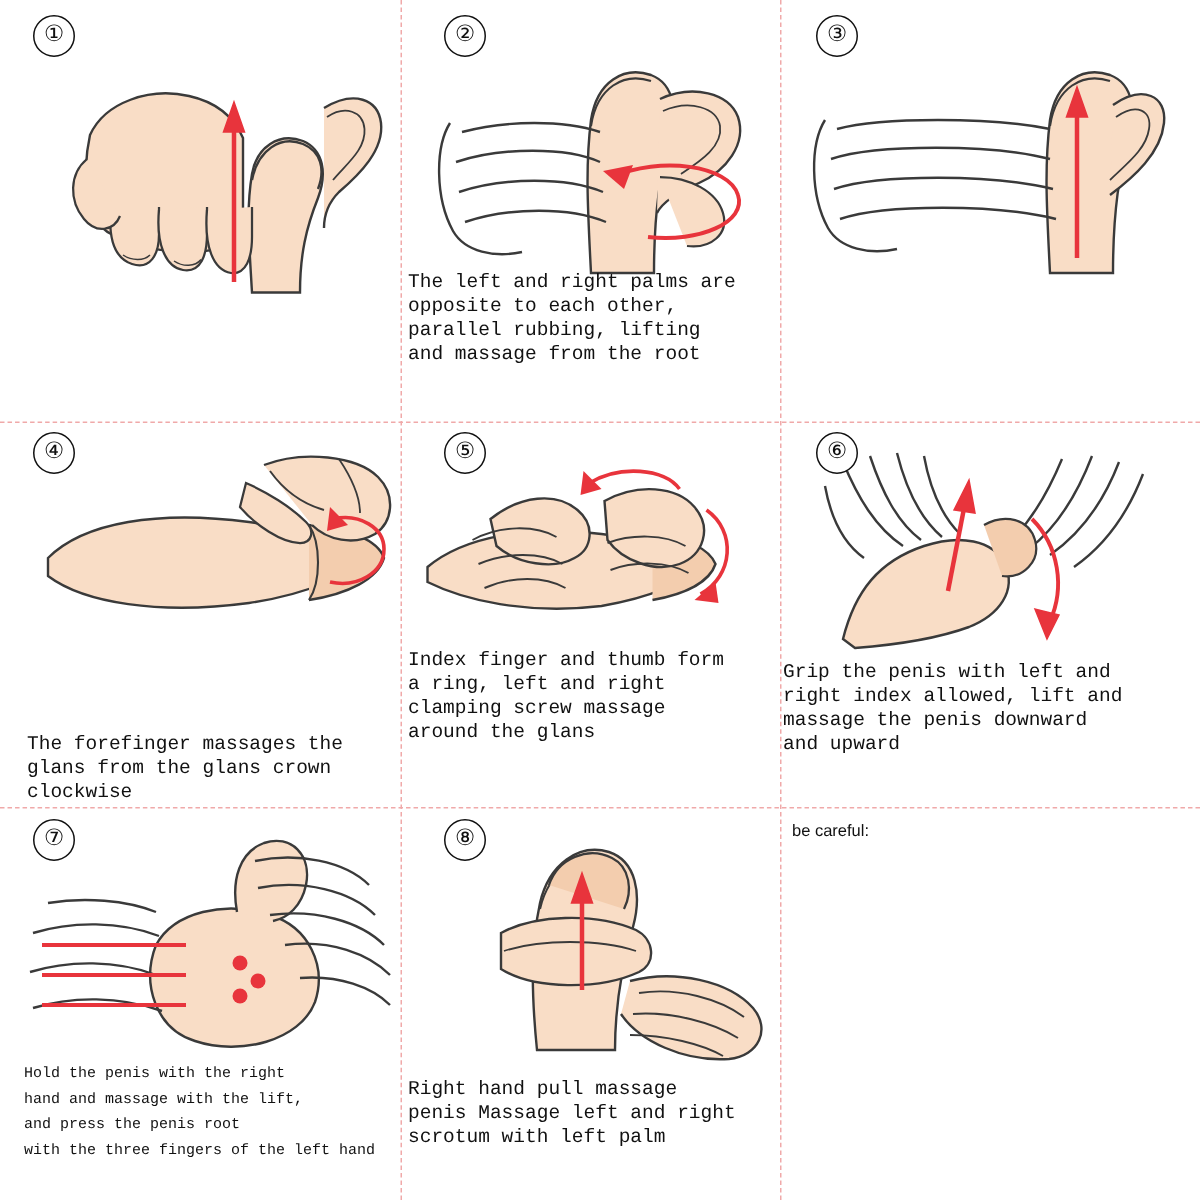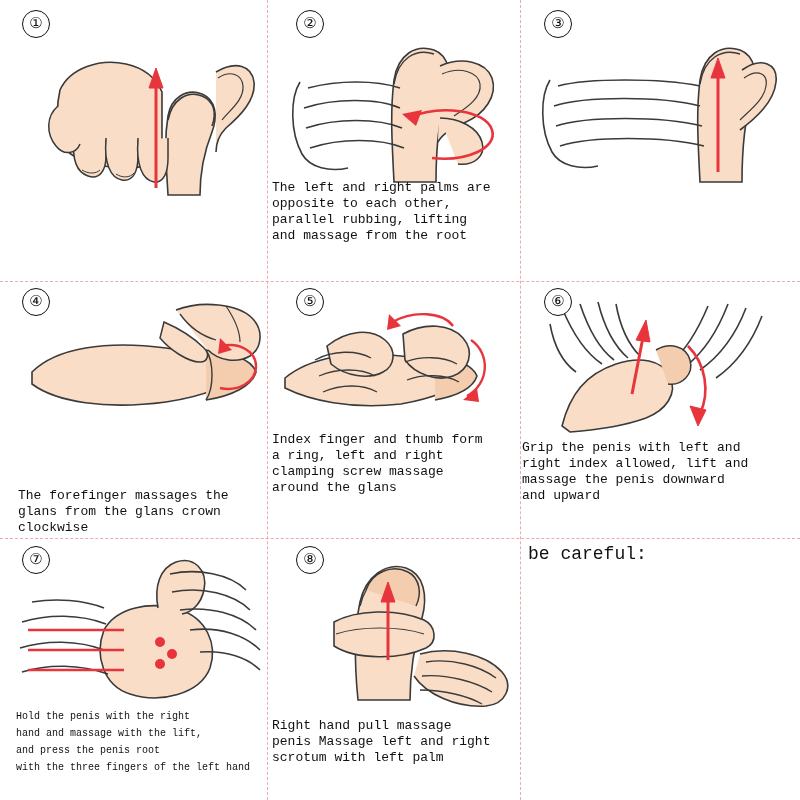--- a/index.html
+++ b/index.html
@@ -58,22 +58,22 @@
   }
   .caption.small {
     font-size: 10px;
     line-height: 17px;
   }
   .art {
     position: absolute;
   }
   .note {
     position: absolute;
-    font-family: Liberation Mono, monospace;
-    font-size: 18px;
+    font-family: Liberation Sans, sans-serif;
+    font-size: 11px;
     line-height: 21px;
     color: #111;
     white-space: pre-wrap;
   }
   svg { display: block; overflow: visible; }
 </style>
 </head>
 <body>
 
 <div id="sheet">

